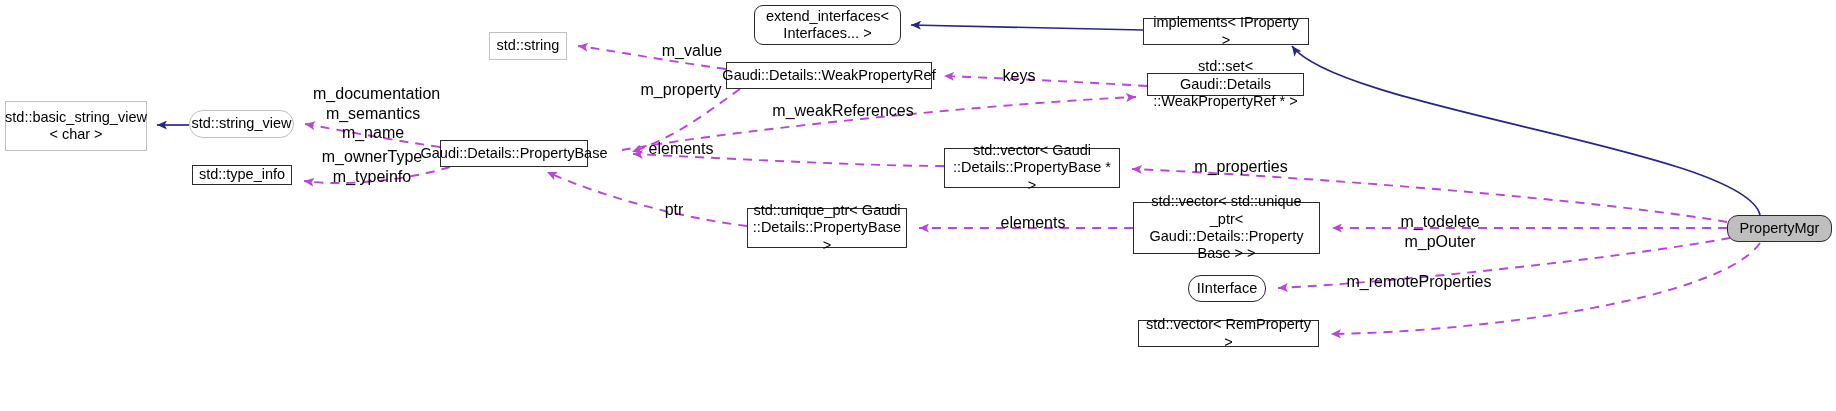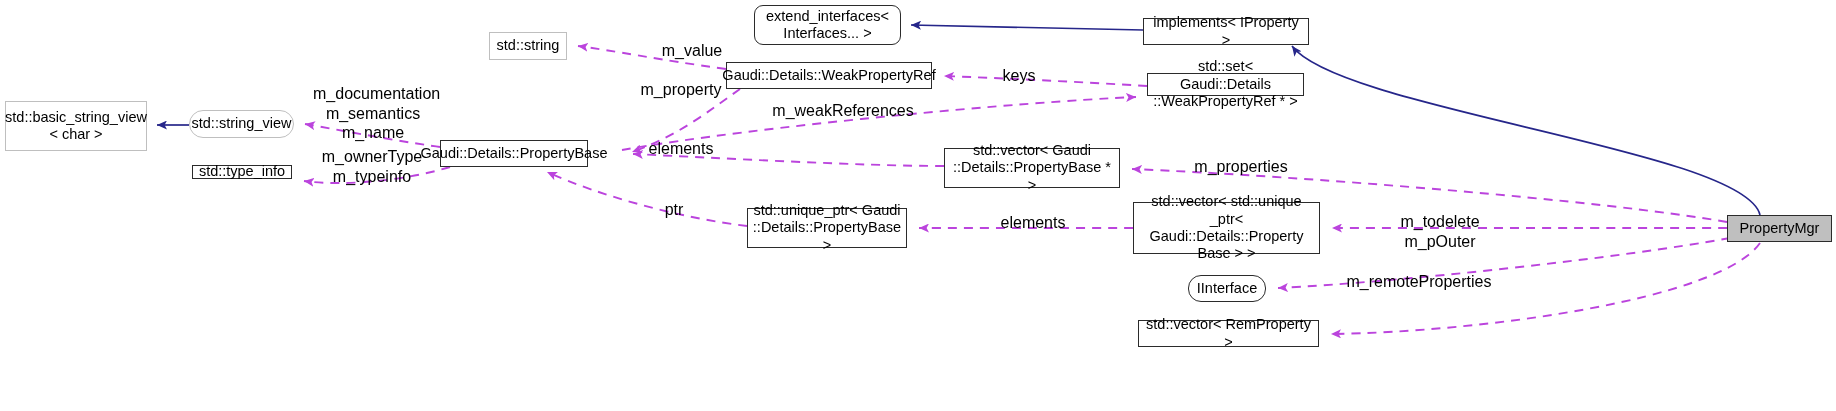--- a/index.html
+++ b/index.html
@@ -96,21 +96,21 @@
       <path d="M1730,238 C1620,258 1400,282 1278,288" marker-end="url(#arrow-usage)"></path>
       <path d="M1760,243 C1720,300 1480,332 1331,334" marker-end="url(#arrow-usage)"></path>
     </g>
   </svg>
 
   <div class="node faded" style="left:5px;  top:101px; width:142px; height:50px;">std::basic_string_view
 &lt; char &gt;</div>
 
   <div class="node faded" style="left:189px; top:110px; width:105px; height:28px;border-radius:14px;">std::string_view</div>
 
-  <div class="node solid" style="left:192px; top:165px; width:100px; height:14px;">std::type_info</div>
+  <div class="node solid" style="left:192px; top:165px; width:100px; height:20px;">std::type_info</div>
 
   <div class="node solid" style="left:440px; top:140px; width:148px; height:27px;">Gaudi::Details::PropertyBase</div>
 
   <div class="node faded" style="left:489px; top:32px; width:78px; height:28px;">std::string</div>
 
   <div class="node solid" style="left:754px; top:5px; width:147px; height:40px;border-radius:9px;">extend_interfaces&lt;
 Interfaces... &gt;</div>
 
   <div class="node solid" style="left:726px; top:62px; width:206px; height:27px;">Gaudi::Details::WeakPropertyRef</div>
 
@@ -126,21 +126,21 @@
 ::WeakPropertyRef * &gt;</div>
 
   <div class="node solid" style="left:1133px; top:202px; width:187px; height:52px;">std::vector&lt; std::unique
 _ptr&lt; Gaudi::Details::Property
 Base &gt; &gt;</div>
 
   <div class="node solid" style="left:1188px; top:275px; width:78px; height:27px;border-radius:13px;">IInterface</div>
 
   <div class="node solid" style="left:1138px; top:320px; width:181px; height:27px;">std::vector&lt; RemProperty &gt;</div>
 
-  <div class="node current" style="left:1727px; top:215px; width:105px; height:27px;">PropertyMgr</div>
+  <div class="node current" style="left:1727px; top:215px; width:105px; height:27px;border-radius:11px;">PropertyMgr</div>
 
   <div class="edge-label" style="left:644px; top:41px; width:96px;">m_value</div>
 
   <div class="edge-label" style="left:626px; top:80px; width:110px;">m_property</div>
 
   <div class="edge-label" style="left:313px; top:84px; width:120px;">m_documentation
 m_semantics
 m_name</div>
 
   <div class="edge-label" style="left:320px; top:147px; width:104px;">m_ownerType

